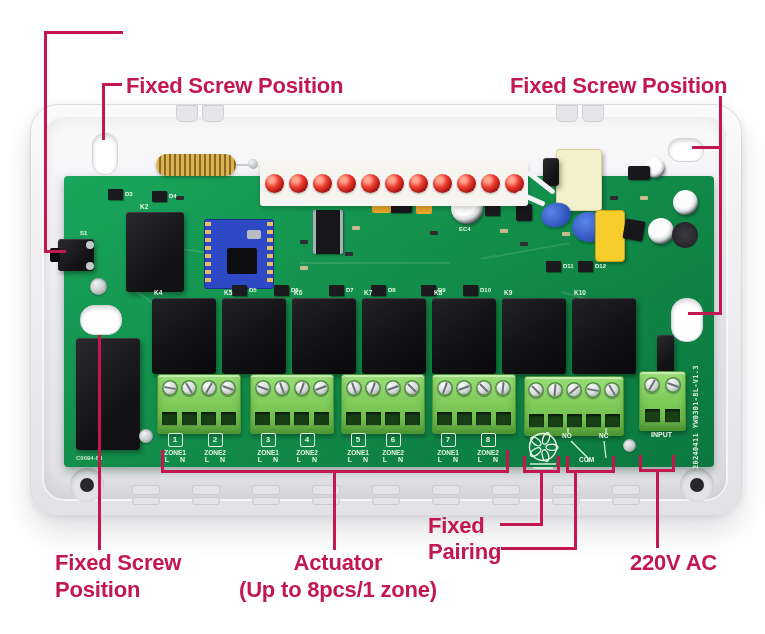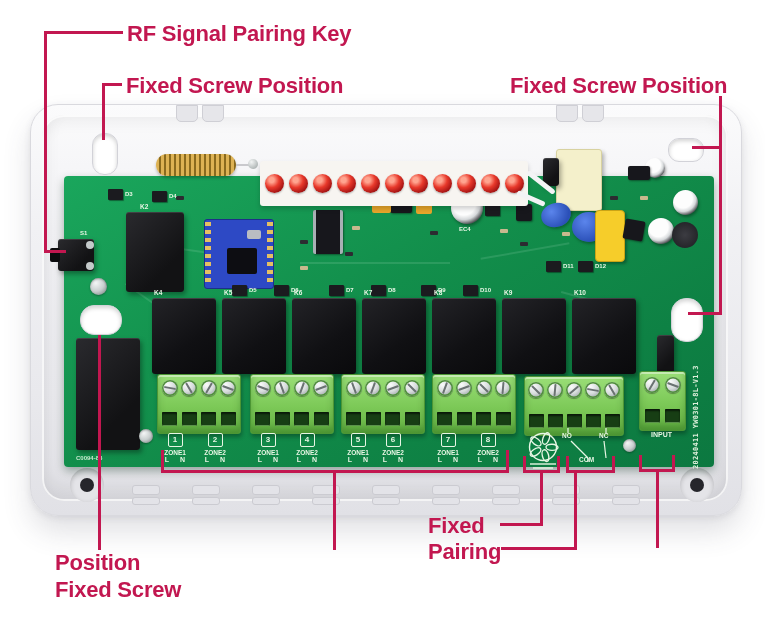--- a/index.html
+++ b/index.html
@@ -249,29 +249,33 @@
 
   <span class="silk" style="left:639px;top:431px;width:45px;text-align:center;font-size:7px;">INPUT</span>
 
   <div class="pscrew" style="left:90px;top:278px;width:17px;height:17px;"></div>
   <div class="pscrew" style="left:139px;top:429px;width:14px;height:14px;"></div>
   <div class="pscrew" style="left:623px;top:439px;width:13px;height:13px;"></div>
 
   <span class="vtext">20240411 YW0301-8L-V1.3</span>
   <span class="silk" style="left:76px;top:455px;font-size:6px;opacity:.85;">C0094-88</span>
 
-  <div class="ann" style="left:127px;top:20px;">RF Signal Pairing Key</div>
   <div class="ann" style="left:126px;top:72px;">Fixed Screw Position</div>
   <div class="ann" style="left:510px;top:72px;">Fixed Screw Position</div>
   <div class="ann" style="left:55px;top:549px;">
+    <div>Fixed Screw</div>
     <div>Position</div>
-    <div>Fixed Screw</div>
+  </div>
+  <div class="ann" style="left:218px;top:549px;width:240px;text-align:center;">
+    <div>Actuator</div>
+    <div>(Up to 8pcs/1 zone)</div>
   </div>
   <div class="ann" style="left:428px;top:512px;">Fixed</div>
   <div class="ann" style="left:428px;top:538px;">Pairing</div>
+  <div class="ann" style="left:630px;top:549px;">220V AC</div>
 
   <div class="line" style="left:44px;top:31px;width:79px;height:3px;"></div>
   <div class="line" style="left:44px;top:31px;width:3px;height:222px;"></div>
   <div class="line" style="left:44px;top:250px;width:22px;height:3px;"></div>
   <div class="line" style="left:102px;top:83px;width:20px;height:3px;"></div>
   <div class="line" style="left:102px;top:83px;width:3px;height:57px;"></div>
   <div class="line" style="left:719px;top:96px;width:3px;height:219px;"></div>
   <div class="line" style="left:692px;top:146px;width:30px;height:3px;"></div>
   <div class="line" style="left:688px;top:312px;width:34px;height:3px;"></div>
   <div class="line" style="left:98px;top:335px;width:3px;height:215px;"></div>

